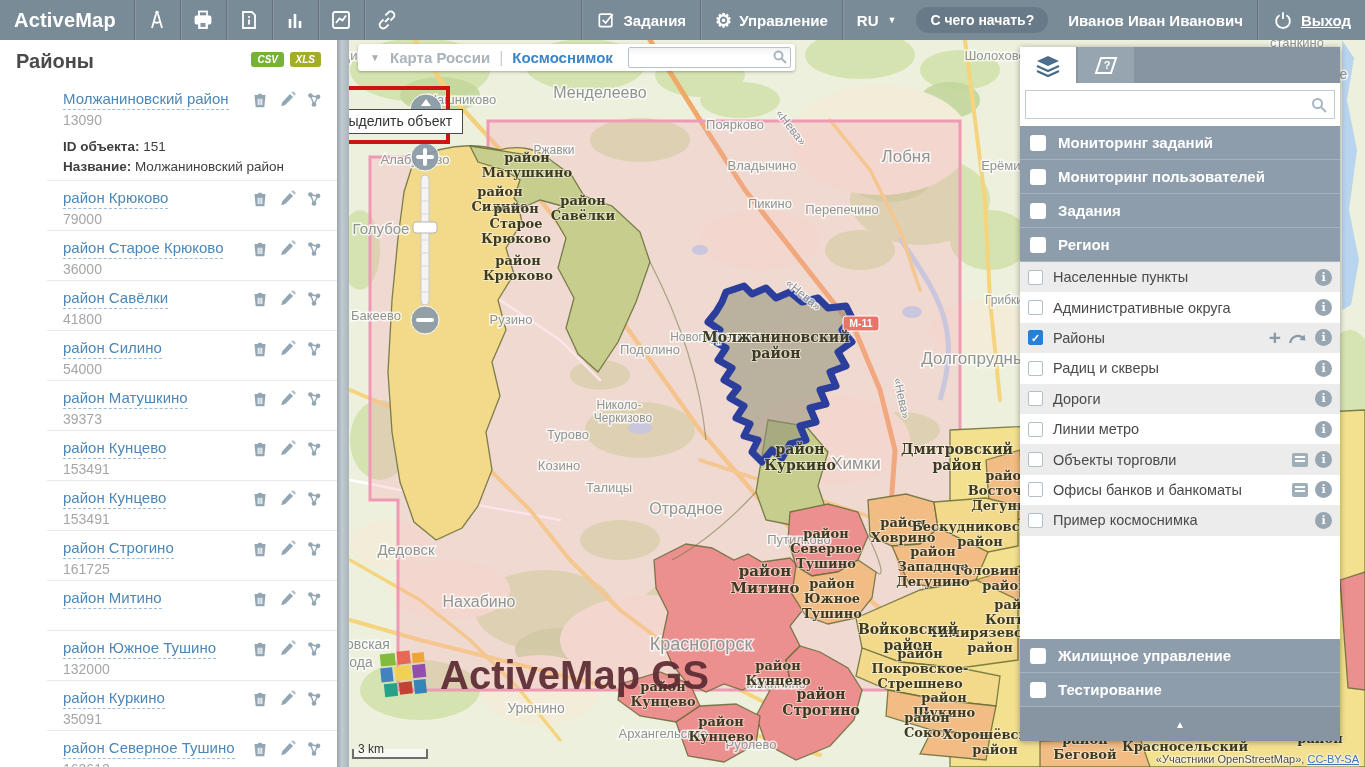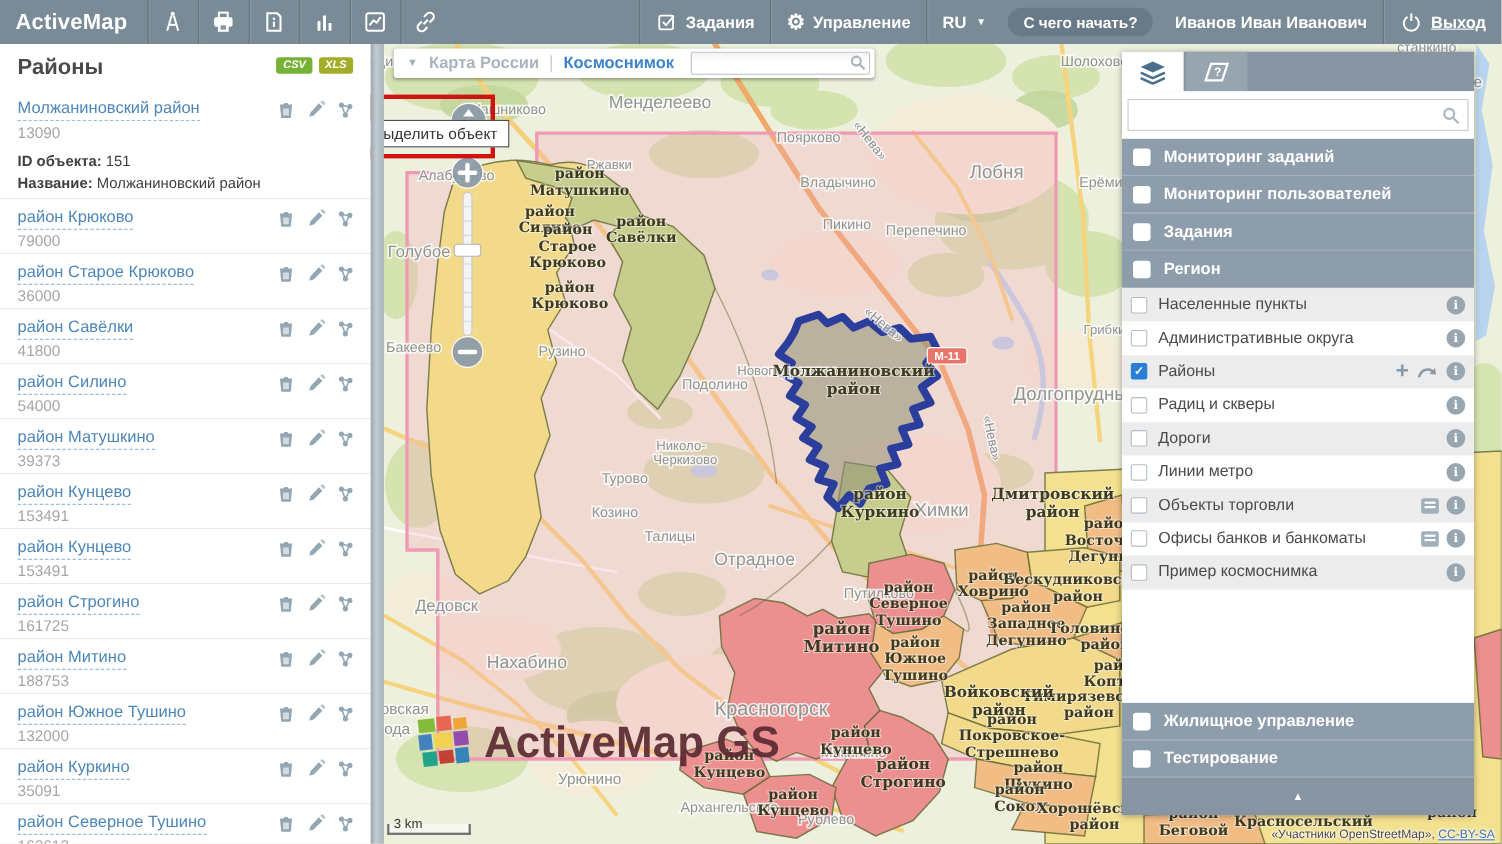--- a/index.html
+++ b/index.html
@@ -19,21 +19,21 @@
   .gear-glyph { font-size:19px; color:#fff; line-height:1; }
   .ru-caret { font-size:9px; margin-left:2px; }
 
   
   #sidebar { position:absolute; left:0; top:40px; width:337px; height:727px; background:#fff; z-index:50; overflow:hidden; }
   #sb-title-row { height:42px; padding:10px 16px 0 16px; position:relative; }
   #sb-title { font-size:20px; font-weight:bold; color:#4a4a4a; }
   .badge { position:absolute; top:12px; font-size:10px; font-weight:bold; color:#fff; padding:2px 6px; border-radius:3px; cursor:pointer;font-style:italic; }
   #badge-csv { right:53px; background:#76b235; }
   #badge-xls { right:16px; background:#a4ad27; }
-  .sb-item { position:relative; height:50px; padding:7px 16px 0 16px; border-bottom:1px solid #e9e9e9; }
+  .sb-item { position:relative; height:50px; padding:7px 16px 0 16px; border-bottom:1px solid #e9e9e9;margin-left:47px; }
   .sb-item.expanded { height:99px; }
   .sb-link { color:#4d87b7; font-size:15px; text-decoration:none; border-bottom:1px dashed #9dbcd8; line-height:20px; display:inline-block; cursor:pointer; }
   .sb-num { color:#a6a6a6; font-size:14px; line-height:20px; }
   .sb-icons { position:absolute; right:14px; top:9px; display:flex; gap:9px; }
   .sb-ic { width:18px; height:18px; cursor:pointer; }
   .sb-info { margin-top:7px; font-size:13.5px; color:#3f3f3f; line-height:20px; }
   .sb-info b { font-weight:bold; }
 
   
   #splitter { position:absolute; left:337px; top:40px; width:12px; height:727px; background:linear-gradient(90deg,#9aa5ad,#c2cbd1 40%,#aab4bb); z-index:55; cursor:col-resize; }
@@ -694,21 +694,21 @@
             <g stroke="#93a6b3" stroke-width="1.6">
               <line x1="6" y1="5" x2="14" y2="7"></line>
               <line x1="6" y1="5" x2="10" y2="15"></line>
               <line x1="14" y1="7" x2="10" y2="15"></line>
             </g>
             <circle cx="6" cy="5" r="2.6"></circle>
             <circle cx="14.5" cy="6.5" r="2.6"></circle>
             <circle cx="10" cy="15" r="2.6"></circle>
           </svg>
         </div></div>
-      <div class="sb-item"><a class="sb-link">район Митино</a><div class="sb-num">188753</div><div class="sb-icons">
+      <div class="sb-item"><a class="sb-link">район Митино</a><div class="sb-icons">
           <svg class="sb-ic" viewBox="0 0 20 20" fill="#93a6b3">
             <path d="M4,6 h12 l-1.2,12 h-9.6 Z M7.5,4.5 l1-1.5 h3 l1,1.5 h3.5 v1.5 h-12 v-1.5 Z"></path>
             <g stroke="#fff" stroke-width="1.2">
               <line x1="8" y1="8.5" x2="8" y2="15.5"></line>
               <line x1="10" y1="8.5" x2="10" y2="15.5"></line>
               <line x1="12" y1="8.5" x2="12" y2="15.5"></line>
             </g>
           </svg>
           <svg class="sb-ic" viewBox="0 0 20 20" fill="#93a6b3">
             <path d="M13.2,3.2 l3.6,3.6 L8,15.6 L3.5,16.9 L4.8,12.4 Z"></path>

